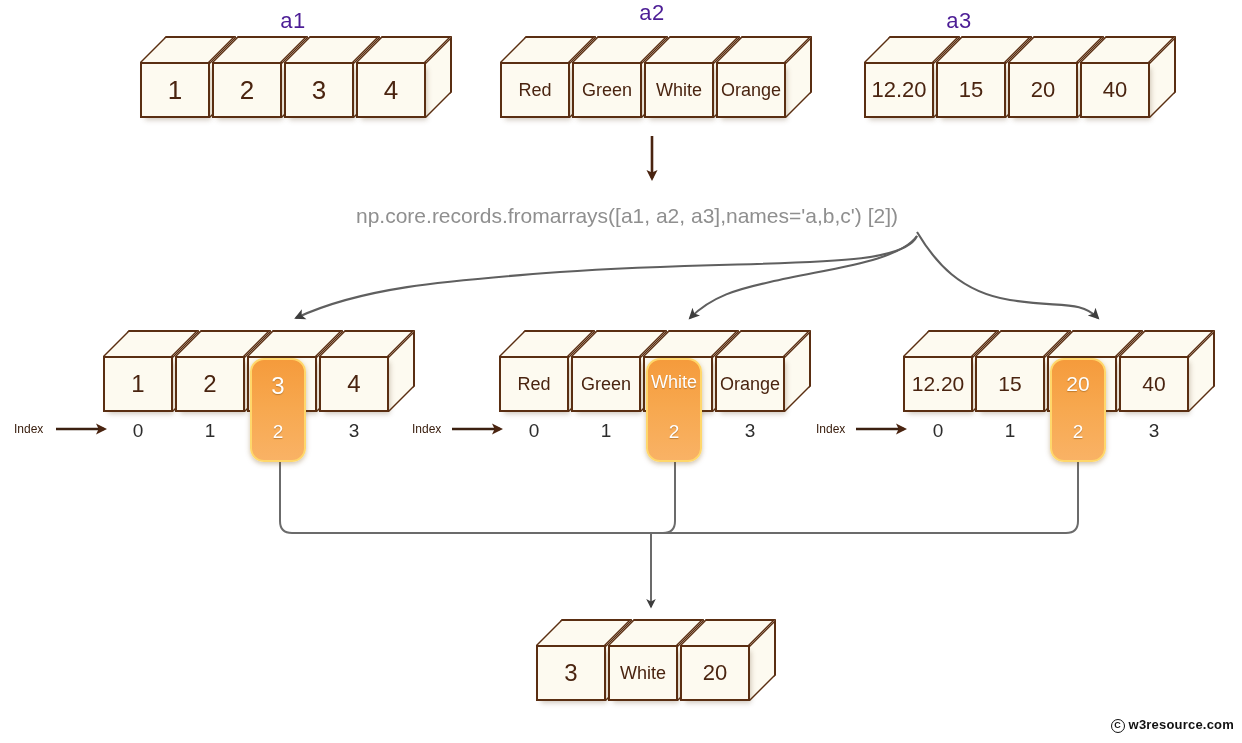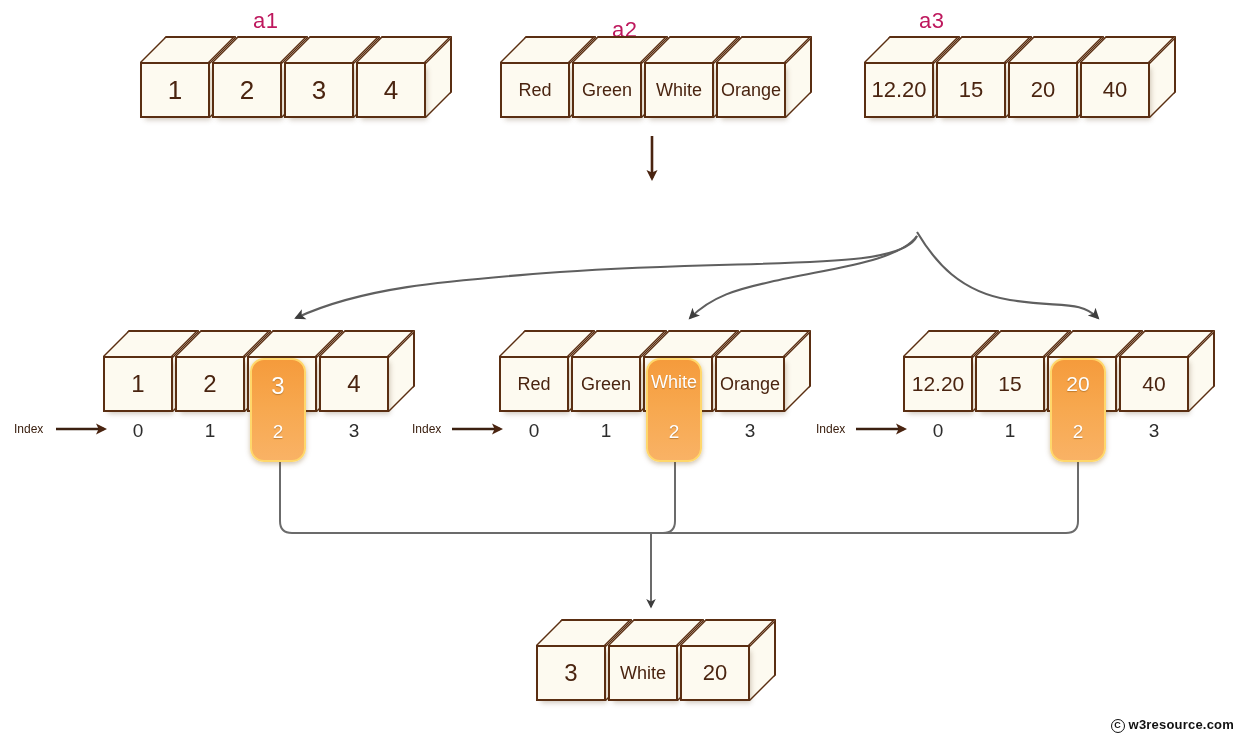--- a/index.html
+++ b/index.html
@@ -9,22 +9,22 @@
     font-family:"Liberation Sans","DejaVu Sans",sans-serif;
     -webkit-font-smoothing:antialiased;
   }
   #stage{position:absolute;left:0;top:0;width:1242px;height:743px;}
 
   
   #wires{position:absolute;left:0;top:0;width:1242px;height:743px;pointer-events:none;}
 
   
   .arr-label{
-    position:absolute;color:#be185d;font-size:22px;letter-spacing:.5px;
-    white-space:nowrap;
+    position:absolute;color:#4c1d95;font-size:22px;letter-spacing:.5px;
+    text-align:center;white-space:nowrap;
   }
 
   
   .cube{position:absolute;}
   .cube .face{
     position:absolute;left:0;background:#fdfaf0;
     border:2px solid #5a2e12;box-sizing:border-box;
     display:flex;align-items:center;justify-content:center;
     color:#4a2410;white-space:nowrap;
     box-shadow:3px 4px 5px -2px rgba(90,60,30,.28);
@@ -106,23 +106,24 @@
     <path d="M675,462 L675,521 Q675,533 663,533 L651,533" fill="none" stroke="#6b6b6b" stroke-width="2"></path>
     <path d="M1078,462 L1078,521 Q1078,533 1066,533 L651,533" fill="none" stroke="#6b6b6b" stroke-width="2"></path>
     <path d="M651,533 Q651,545 651,556 L651,607" fill="none" stroke="#6b6b6b" stroke-width="2" marker-end="url(#gArrowSm)"></path>
 
     <line x1="56" y1="429" x2="104" y2="429" stroke="#3b2010" stroke-width="2.6" marker-end="url(#brownArrow)"></line>
     <line x1="452" y1="429" x2="500" y2="429" stroke="#3b2010" stroke-width="2.6" marker-end="url(#brownArrow)"></line>
     <line x1="856" y1="429" x2="904" y2="429" stroke="#3b2010" stroke-width="2.6" marker-end="url(#brownArrow)"></line>
   </svg>
 
   <div class="arr-label" style="left:253px;top:8px;width:80px;">a1</div>
-  <div class="arr-label" style="left:612px;top:17px;width:80px;">a2</div>
+  <div class="arr-label" style="left:612px;top:0;width:80px;">a2</div>
   <div class="arr-label" style="left:919px;top:8px;width:80px;">a3</div>
 
+  <div class="code-line" style="left:356px;top:204px;">np.core.records.fromarrays([a1, a2, a3],names='a,b,c') [2])</div>
 
   <div class="index-word" style="left:14px;top:422px;">Index</div>
   <div class="index-word" style="left:412px;top:422px;">Index</div>
   <div class="index-word" style="left:816px;top:422px;">Index</div>
 
   <div class="watermark">
     <span class="wm-c">C</span><span>w3resource.com</span>
   </div>
 
   <div id="cubes">

